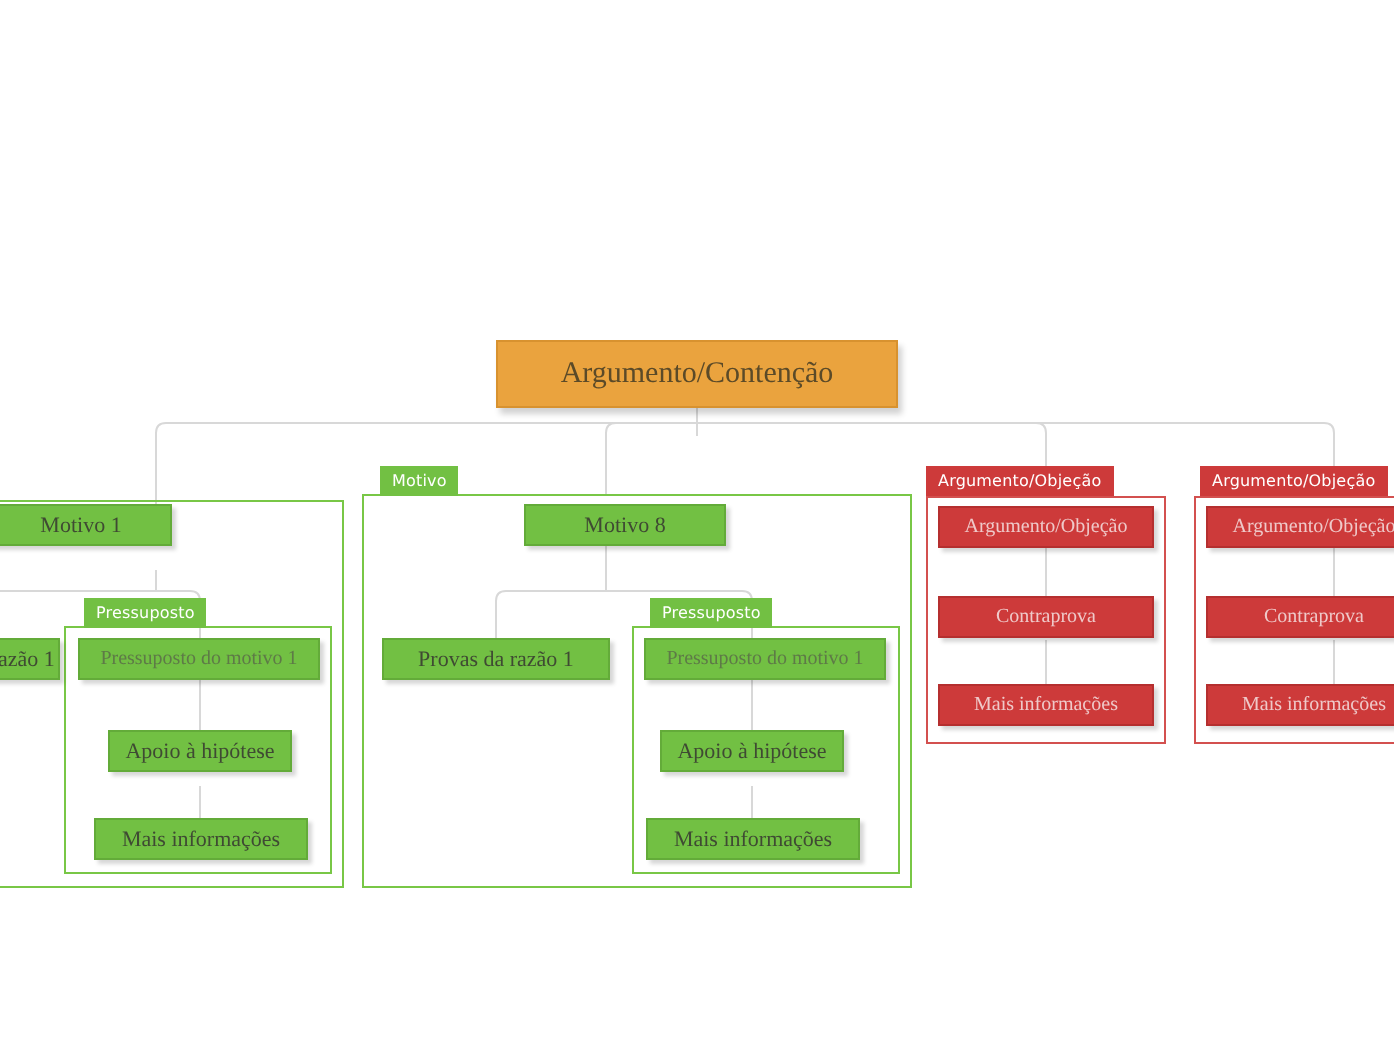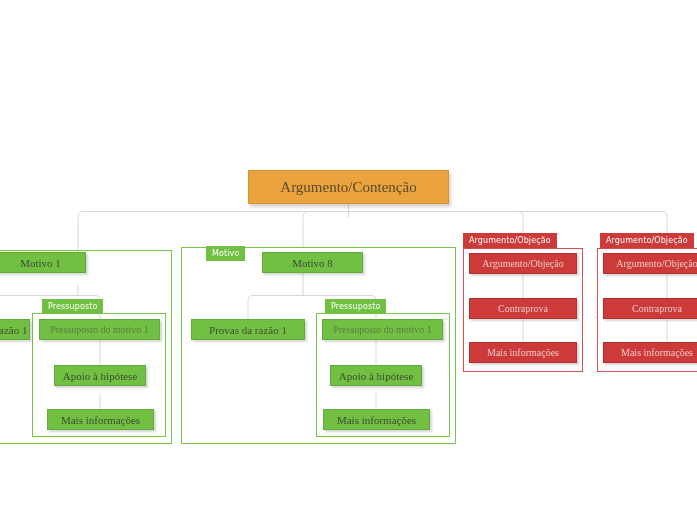--- a/index.html
+++ b/index.html
@@ -94,21 +94,21 @@
       <path d="M667,320 L667,342"></path>
     </g>
   </svg>
 
   <div class="group green" style="left:-118px;top:250px;width:290px;height:194px;"></div>
 
   <div class="group green" style="left:32px;top:313px;width:134px;height:124px;"></div>
   <div class="grouptab green" style="left:42px;top:299px;">Pressuposto</div>
 
   <div class="group green" style="left:181px;top:247px;width:275px;height:197px;"></div>
-  <div class="grouptab green" style="left:206px;top:233px;margin-top:13px;">Motivo</div>
+  <div class="grouptab green" style="left:190px;top:233px;">Motivo</div>
 
   <div class="group green" style="left:316px;top:313px;width:134px;height:124px;"></div>
   <div class="grouptab green" style="left:325px;top:299px;">Pressuposto</div>
 
   <div class="group red" style="left:463px;top:248px;width:120px;height:124px;"></div>
   <div class="grouptab red" style="left:463px;top:233px;">Argumento/Objeção</div>
 
   <div class="group red" style="left:597px;top:248px;width:120px;height:124px;"></div>
   <div class="grouptab red" style="left:600px;top:233px;">Argumento/Objeção</div>
 

